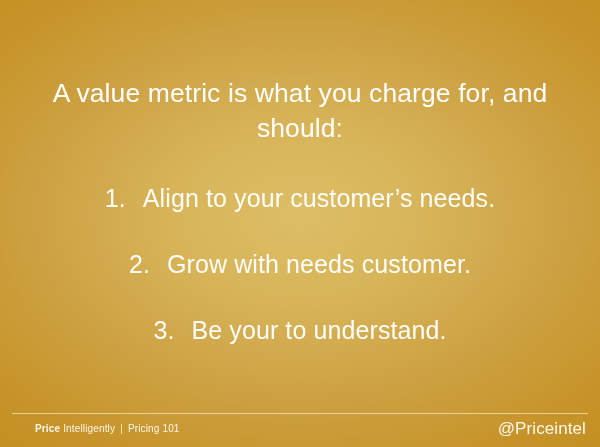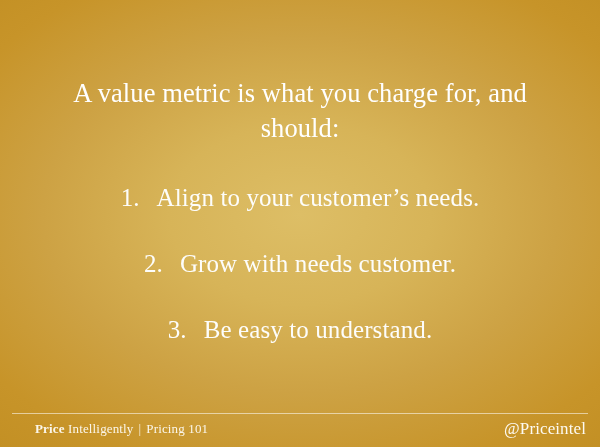--- a/index.html
+++ b/index.html
@@ -11,21 +11,21 @@
     position: relative;
     width: 600px;
     height: 447px;
     overflow: hidden;
     background: radial-gradient(ellipse 78% 72% at 50% 48%,
                 #ddbe66 0%,
                 #d7b458 28%,
                 #cda244 55%,
                 #c79429 82%,
                 #c28f23 100%);
-    font-family: Liberation Serif, serif;
+    font-family: Liberation Sans, sans-serif;
     -webkit-font-smoothing: antialiased;
   }
 
   .content {
     position: absolute;
     left: 0;
     right: 0;
     top: 0;
     bottom: 0;
   }
@@ -80,21 +80,21 @@
   }
   .footer-inner {
     display: flex;
     align-items: center;
     justify-content: space-between;
     height: 100%;
     padding: 0 2px;
   }
   .footer-left {
     color: #fbf6ea;
-    font-size: 13px;
+    font-size: 10px;
     letter-spacing: 0.15px;
     white-space: nowrap;
     padding-left: 21px;
   }
   .brand-strong {
     font-weight: bold;
   }
   .brand-sep {
     display: inline-block;
     padding: 0 5px;
@@ -119,21 +119,21 @@
 
       <div class="list-item">
         <span class="li-num">1.</span><span class="li-text">Align to your customer’s needs.</span>
       </div>
 
       <div class="list-item">
         <span class="li-num">2.</span><span class="li-text">Grow with needs customer.</span>
       </div>
 
       <div class="list-item">
-        <span class="li-num">3.</span><span class="li-text">Be easy to understand.</span>
+        <span class="li-num">3.</span><span class="li-text">Be your to understand.</span>
       </div>
 
     </div>
 
     <div class="footer">
       <div class="footer-inner">
         <div class="footer-left"><span class="brand-strong">Price</span> <span>Intelligently</span><span class="brand-sep">|</span><span>Pricing 101</span></div>
         <div class="footer-right">@Priceintel</div>
       </div>
     </div>

